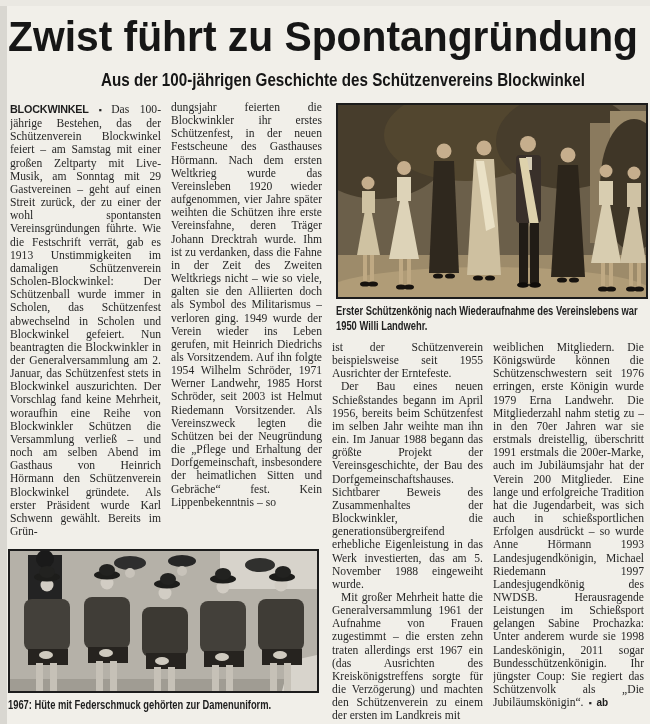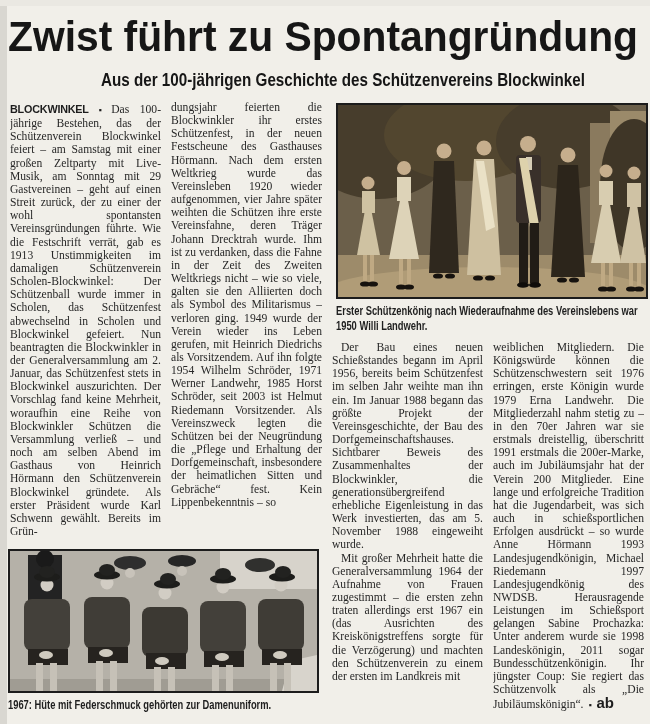--- a/index.html
+++ b/index.html
@@ -33,21 +33,21 @@
   #col2{left:171px;top:101px;max-height:443px;}
   #col3{left:332px;top:341px;max-height:382px;}
   #col4{left:493px;top:341px;max-height:382px;}
 
   .dateline{
     font-family:"Liberation Sans", sans-serif;
     font-weight:bold;font-size:10.8px;letter-spacing:-0.2px;
     color:#1d1d1d;
   }
   .bullet{font-family:"Liberation Sans", sans-serif;font-size:9px;color:#1d1d1d;padding:0 2px;}
-  .byline{font-family:"Liberation Sans", sans-serif;font-weight:bold;font-size:15px;color:#1d1d1d;}
+  .byline{font-family:"Liberation Sans", sans-serif;font-weight:bold;font-size:10px;color:#1d1d1d;}
 
   .photo{
     position:absolute;box-sizing:border-box;
     border:2px solid #1c1c1c;background:#6b5f4a;
   }
   #photo-top{left:336px;top:103px;width:312px;height:196px;}
   #photo-bottom{left:8px;top:549px;width:311px;height:144px;background:#b5b1a8;}
 
   .caption{
     position:absolute;
@@ -163,22 +163,23 @@
         <rect x="289" y="78" width="14" height="24" fill="#cfc2a4"></rect>
       <circle cx="296" cy="68" r="6.5" fill="#c6ae8d"></circle>
       <ellipse cx="293" cy="184" rx="5" ry="2.6" fill="#16120e"></ellipse>
         <ellipse cx="301" cy="184" rx="5" ry="2.6" fill="#16120e"></ellipse>
     </g>
   </svg>
 </div>
 <div class="caption" id="caption-top">Erster Schützenkönig nach Wiederaufnahme des Vereinslebens war 1950 Willi Landwehr.</div>
 
 <div class="col" id="col3">
+  <p>ist der Schützenverein beispielsweise seit 1955 Ausrichter der Erntefeste.</p>
   <p class="indent">Der Bau eines neuen Schießstandes begann im April 1956, bereits beim Schützenfest im selben Jahr weihte man ihn ein. Im Januar 1988 begann das größte Projekt der Vereinsgeschichte, der Bau des Dorfgemeinschaftshauses. Sichtbarer Beweis des Zusammenhaltes der Blockwinkler, die generationsübergreifend erhebliche Eigenleistung in das Werk investierten, das am 5. November 1988 eingeweiht wurde.</p>
-  <p class="indent">Mit großer Mehrheit hatte die Generalversammlung 1964 der Aufnahme von Frauen zugestimmt – die ersten zehn traten allerdings erst 1967 ein (das Ausrichten des Kreiskönigstreffens sorgte für die Verzögerung) und machten den Schützenverein zu einem der ersten im Landkreis mit</p>
+  <p class="indent">Mit großer Mehrheit hatte die Generalversammlung 1961 der Aufnahme von Frauen zugestimmt – die ersten zehn traten allerdings erst 1967 ein (das Ausrichten des Kreiskönigstreffens sorgte für die Verzögerung) und machten den Schützenverein zu einem der ersten im Landkreis mit</p>
 </div>
 
 <div class="col" id="col4">
   <p><span>weiblichen Mitgliedern. Die Königswürde können die Schützenschwestern seit 1976 erringen, erste Königin wurde 1979 Erna Landwehr. Die Mitgliederzahl nahm stetig zu – in den 70er Jahren war sie erstmals dreistellig, überschritt 1991 erstmals die 200er-Marke, auch im Jubiläumsjahr hat der Verein 200 Mitglieder. Eine lange und erfolgreiche Tradition hat die Jugendarbeit, was sich auch in schießsportlichen Erfolgen ausdrückt – so wurde Anne Hörmann 1993 Landesjugendkönigin, Michael Riedemann 1997 Landesjugendkönig des NWDSB. Herausragende Leistungen im Schießsport gelangen Sabine Prochazka: Unter anderem wurde sie 1998 Landeskönigin, 2011 sogar Bundesschützenkönigin. Ihr jüngster Coup: Sie regiert das Schützenvolk als „Die Jubiläumskönigin“.</span> <span class="bullet">▪</span> <span class="byline">ab</span></p>
 </div>
 
 <div class="photo" id="photo-bottom">
   <svg width="307" height="140" viewBox="0 0 307 140">
     <rect x="0" y="0" width="307" height="140" fill="#b5b1a8"></rect>
     <g>

